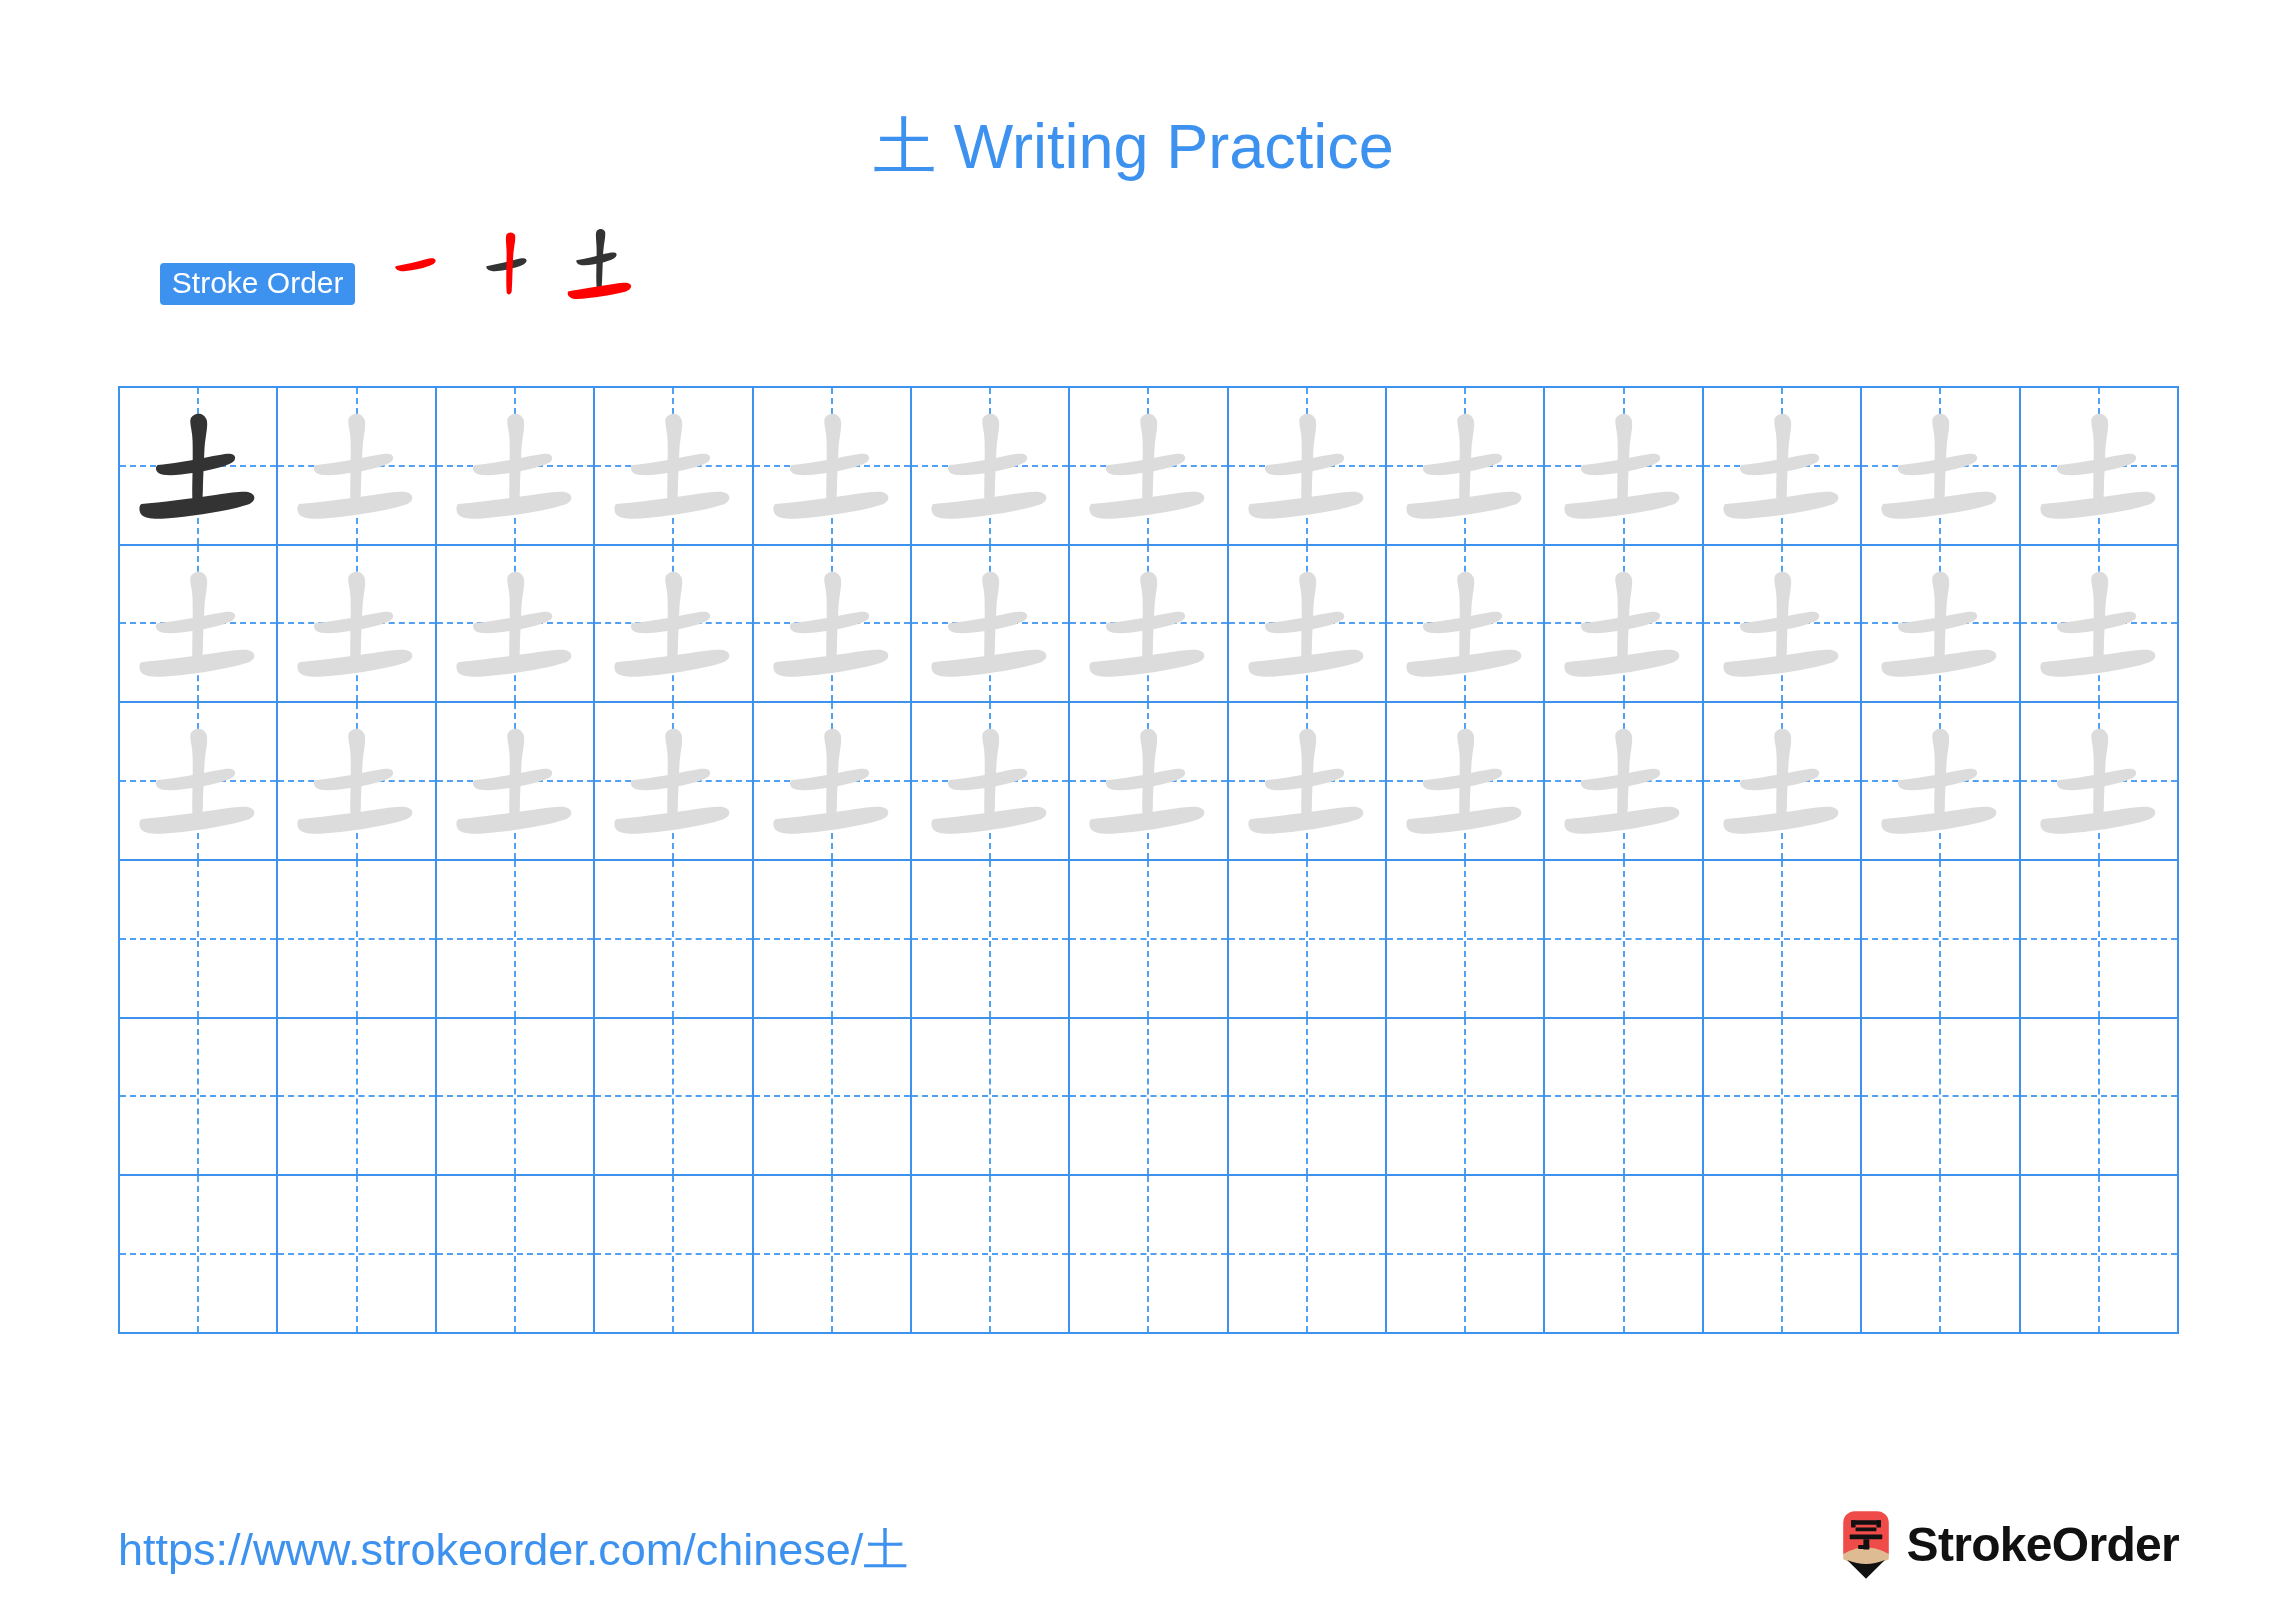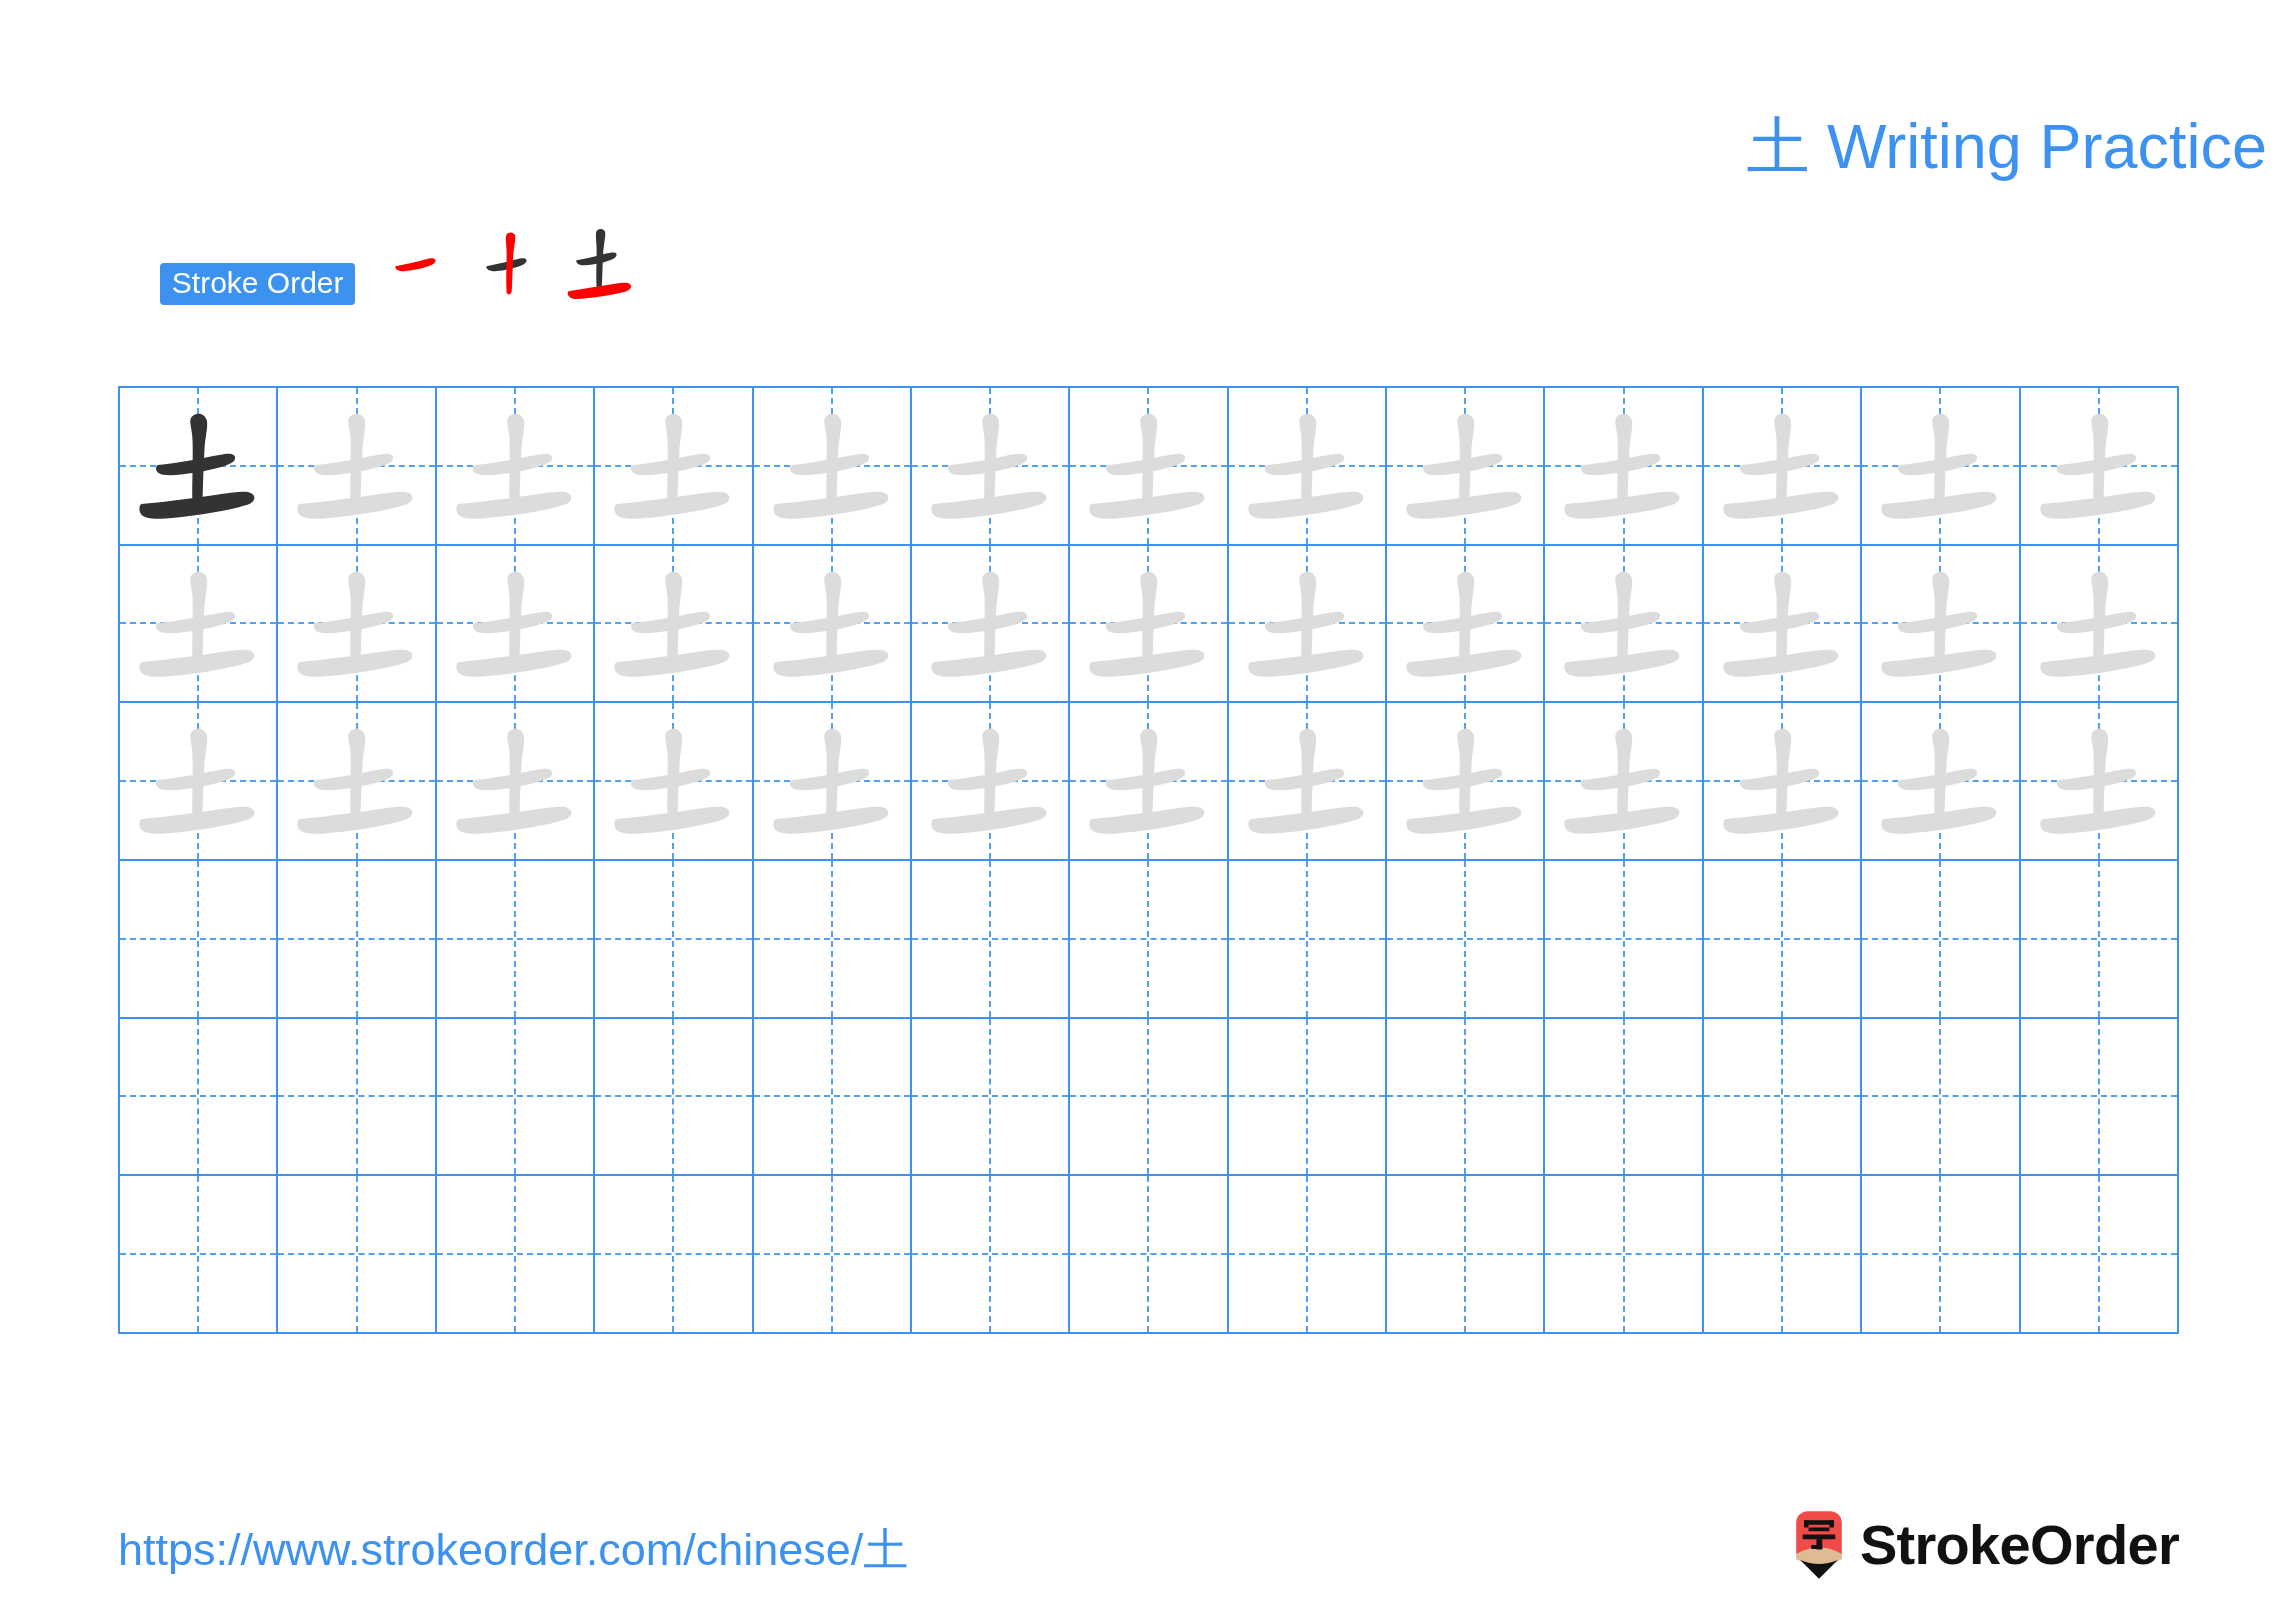--- a/index.html
+++ b/index.html
@@ -14,21 +14,21 @@
     font-family: "Liberation Sans", sans-serif;
     overflow: hidden;
   }
 
   
   .page-title {
     position: absolute;
     top: 109px;
     left: 0;
     width: 2267px;
-    text-align: right;
+    text-align: center;
     font-size: 63px;
     font-weight: 400;
     color: #3d92f0;
     letter-spacing: 0px;
     white-space: nowrap;
     line-height: 1.18;
   }
   .page-title .title-char {
     font-family: "DejaVu Sans", sans-serif;
     font-weight: 400;
@@ -134,21 +134,21 @@
     height: 72px;
   }
   .brand-mark {
     width: 56px;
     height: 68px;
     margin-right: 13px;
     flex: none;
   }
   .brand-mark svg { display: block; width: 56px; height: 68px; }
   .brand-name {
-    font-size: 56px;
+    font-size: 48px;
     font-weight: bold;
     color: #111111;
     letter-spacing: -0.7px;
     white-space: nowrap;
     line-height: 1;
   }
 </style>
 </head>
 <body>
 

